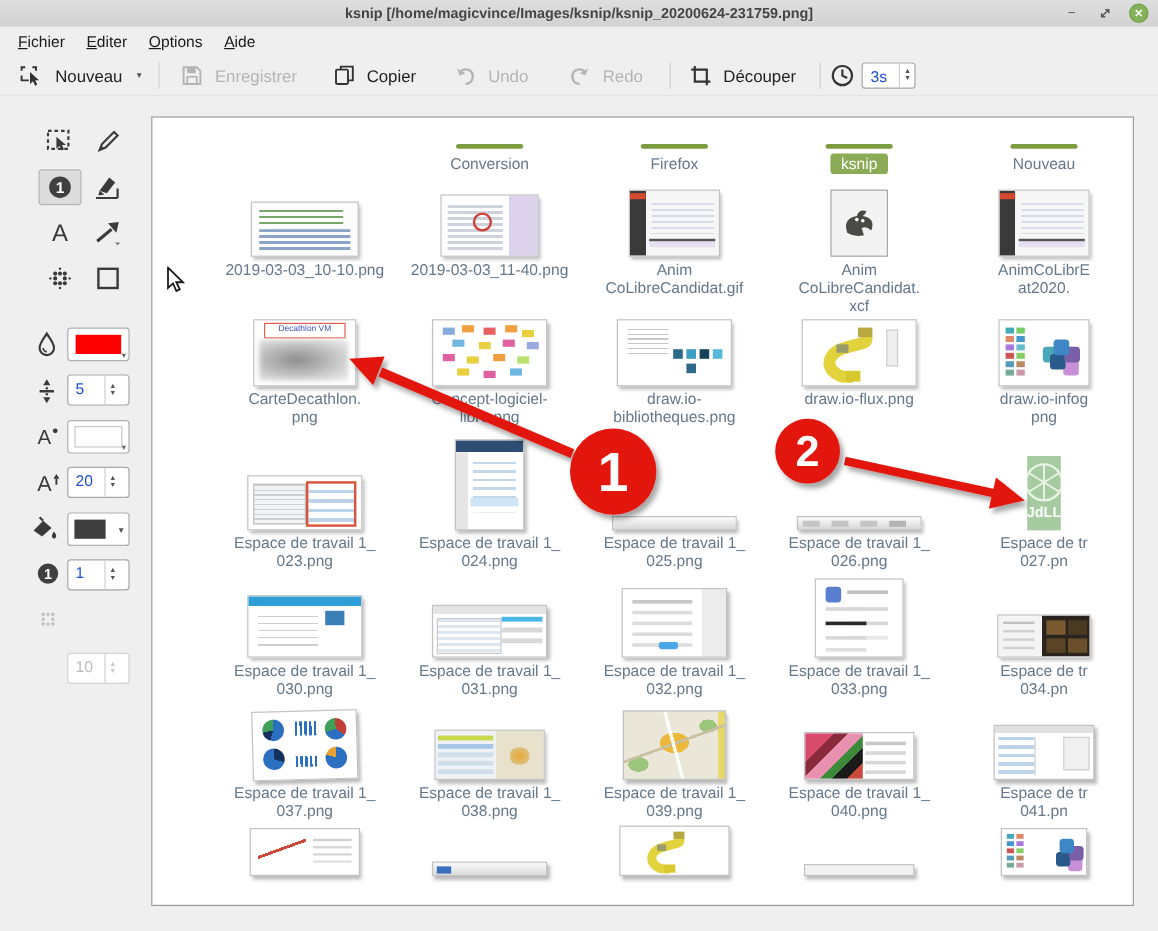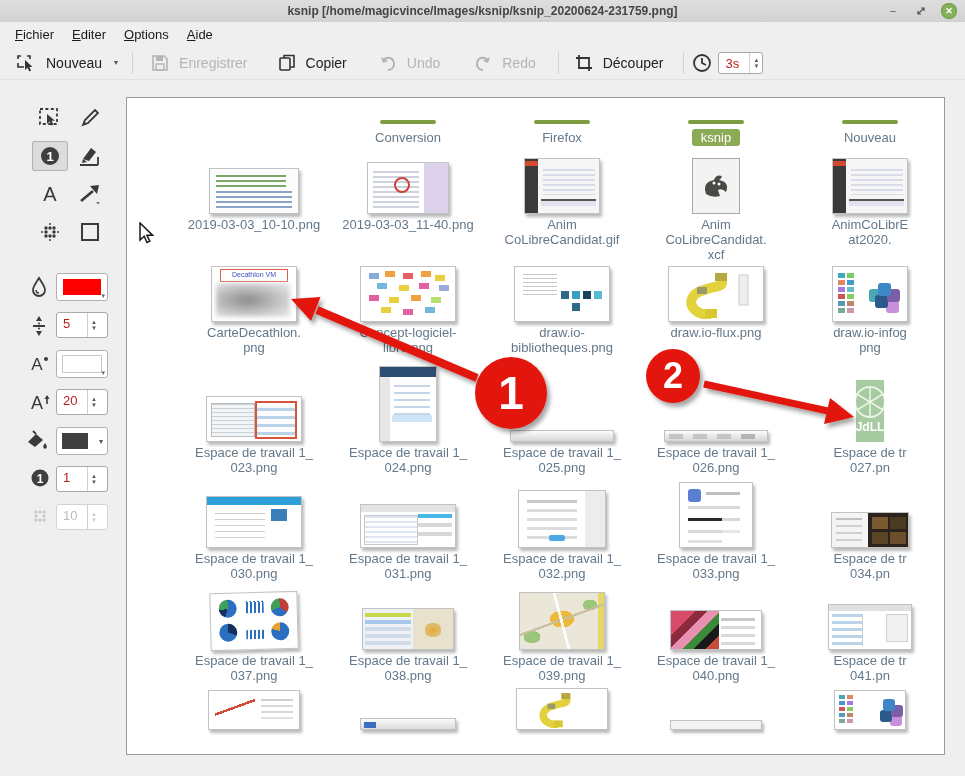--- a/index.html
+++ b/index.html
@@ -18,25 +18,25 @@
   .menu-item::first-letter{text-decoration:underline;}
 
   
   .toolbar{position:absolute;left:0;top:46px;width:100%;height:34px;display:flex;align-items:center;padding:0 8px;box-sizing:border-box;background:#efefef;border-bottom:1px solid #e3e3e3;}
   .tbtn{display:flex;align-items:center;gap:10px;font-size:14px;color:#222;padding:4px 8px;border-radius:3px;white-space:nowrap;justify-content:center;}
   .tbtn.disabled{color:#b4b4b4;}
   .tbtn svg{display:block;}
   .tb-sep{width:1px;height:22px;background:#d2d2d2;margin:0 6px;}
   .dd-arrow{font-size:8px;color:#555;margin-left:2px;}
   .spinbox{display:flex;align-items:stretch;background:#fff;border:1px solid #a8a8a8;border-radius:3px;height:22px;box-sizing:border-box;}
-  .spinbox .sval{font-size:13px;color:#b91c1c;padding:3px 6px;min-width:18px;}
+  .spinbox .sval{font-size:13px;color:#1d4ed8;padding:3px 6px;min-width:18px;}
   .spin-arrows{display:flex;flex-direction:column;justify-content:center;border-left:1px solid #d0d0d0;padding:0 3px;}
   .spin-arrows span{font-size:6px;line-height:6px;color:#555;text-align:center;}
   .spinbox.disabled .sval{color:#bcbcbc;}
-  .spinbox.disabled{border-color:#d3d3d3;}
+  .spinbox.disabled{border-color:#d3d3d3;margin-top:40px;}
   .spinbox.disabled .spin-arrows span{color:#ccc;}
 
   
   .palette{position:absolute;left:0;top:80px;width:122px;height:696px;background:#efefef;}
   .toolbtn{position:absolute;width:36px;height:30px;display:flex;align-items:center;justify-content:center;border-radius:3px;}
   .toolbtn.active{background:#dcdcdc;box-shadow:inset 0 0 0 1px #b2b2b2;}
   .pal-icon{position:absolute;display:flex;align-items:center;justify-content:center;}
   .swatchbtn{position:absolute;width:52px;height:28px;background:#fff;border:1px solid #b0b0b0;border-radius:3px;display:flex;align-items:center;justify-content:center;box-sizing:border-box;}
   .swatch{width:38px;height:16px;}
   .corner-dd{position:absolute;right:2px;bottom:0;font-size:7px;color:#666;}

